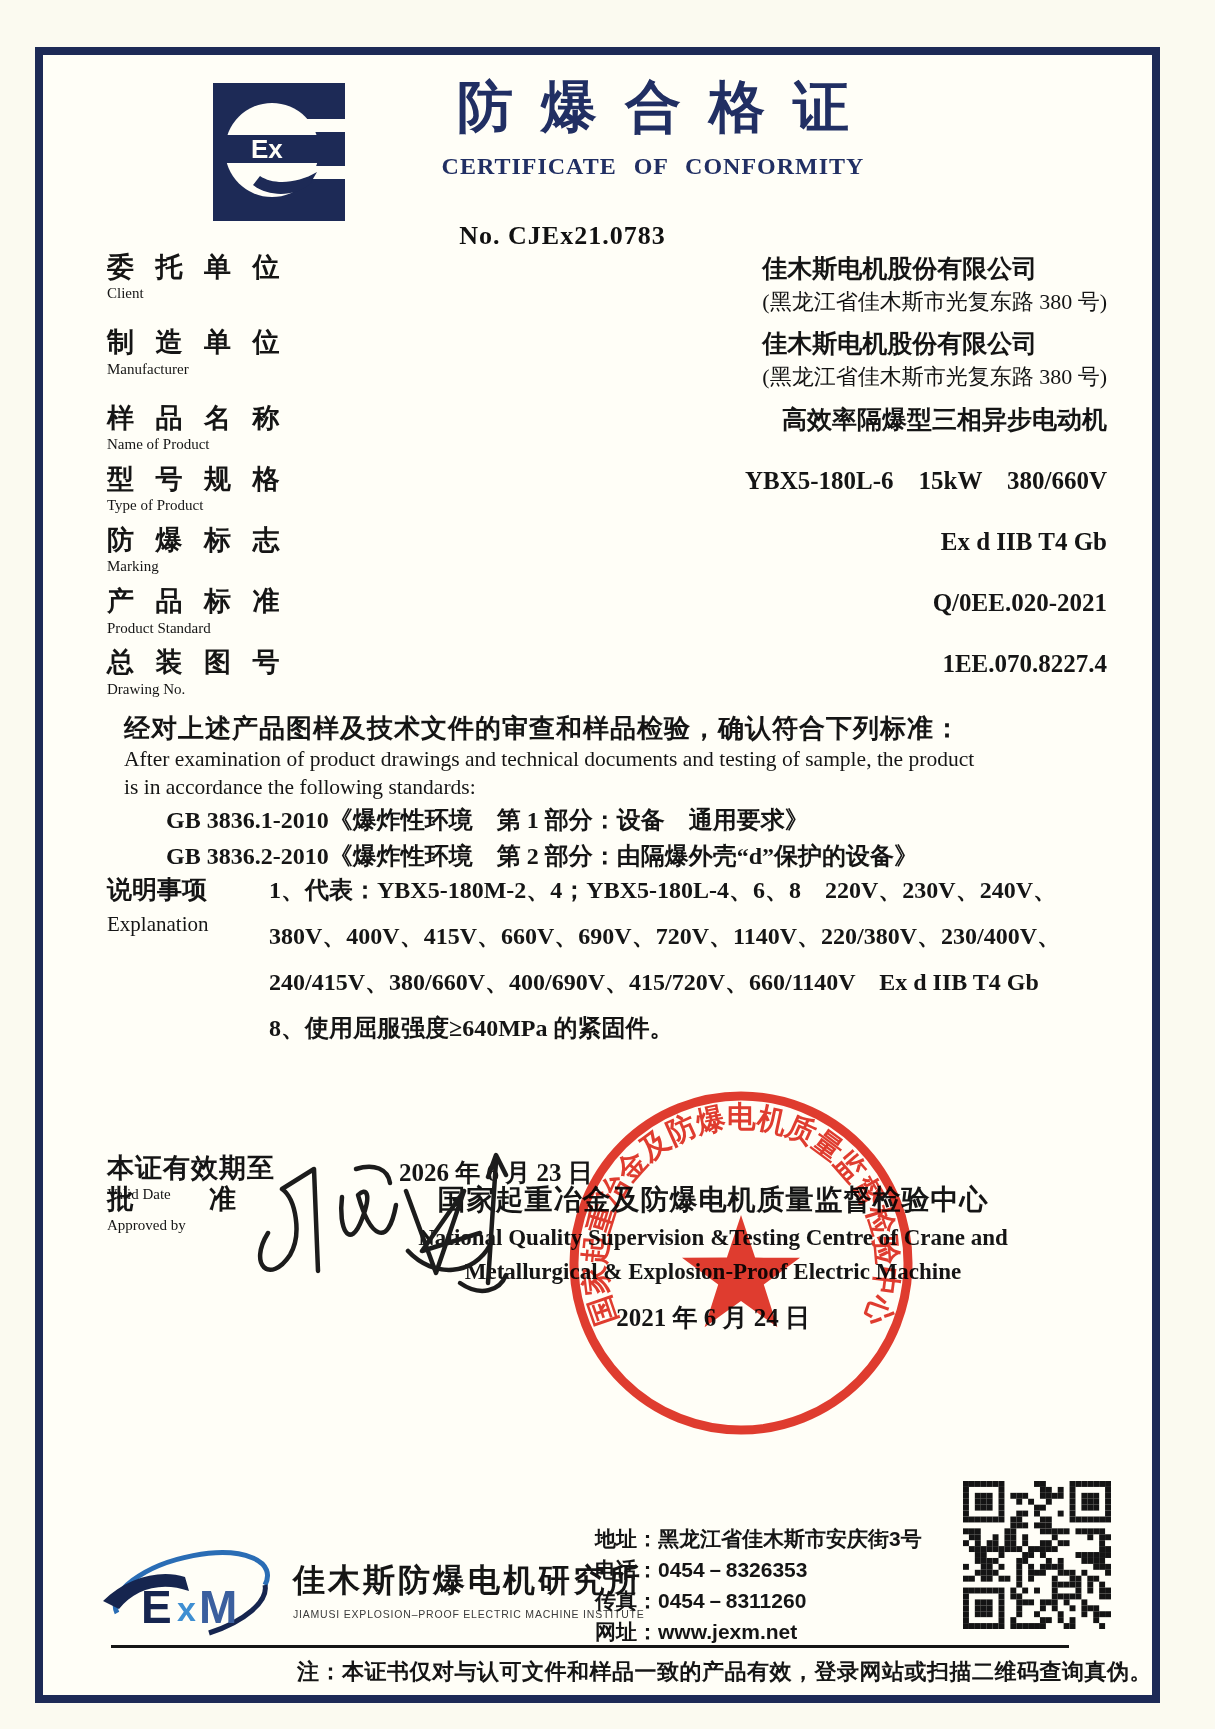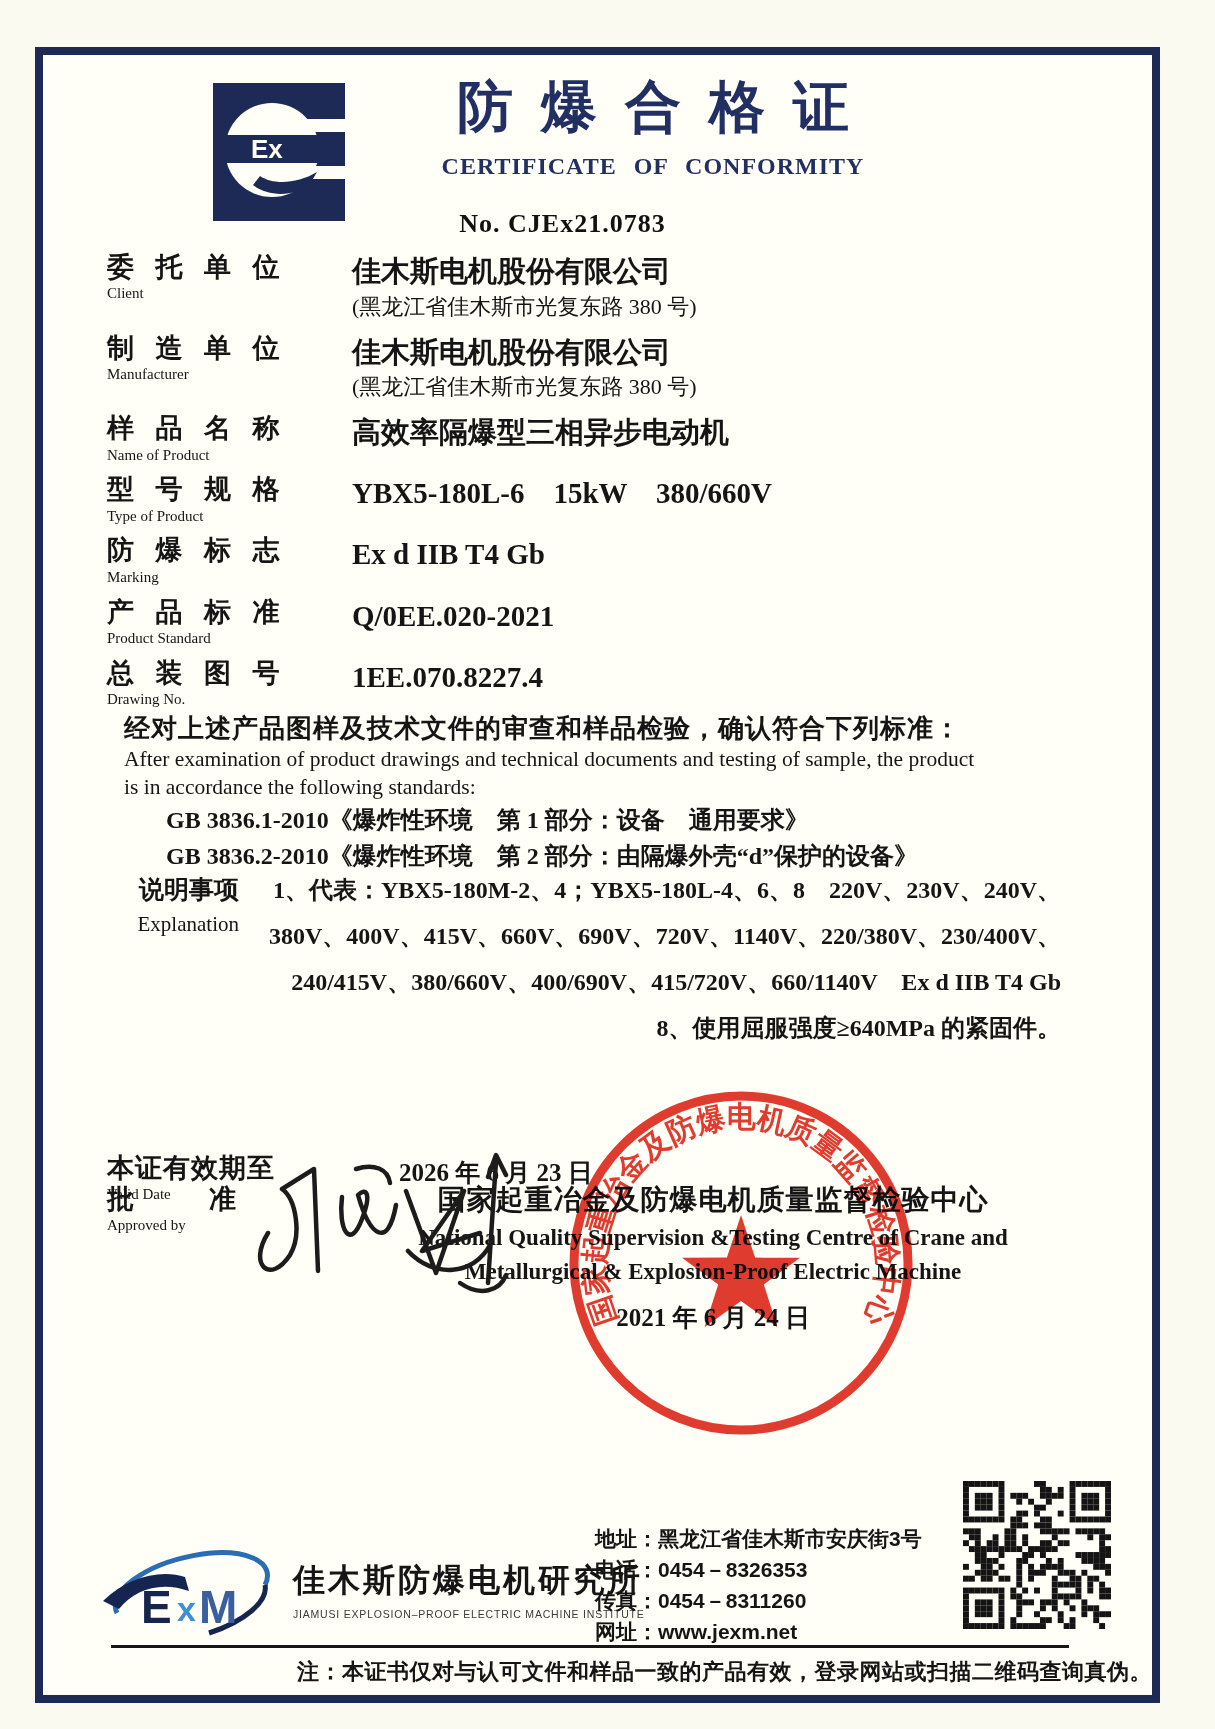--- a/index.html
+++ b/index.html
@@ -11,38 +11,38 @@
   }
   .frame{
     position:absolute;left:35px;top:47px;width:1109px;height:1640px;
     border:8px solid #1d2a56;background:#fffef7;
   }
   
   .ex-logo{position:absolute;left:170px;top:28px;width:132px;height:138px;}
   .titles{position:absolute;left:310px;top:20px;width:600px;text-align:center;}
   .title-cn{font-size:56px;font-weight:bold;color:#212f63;letter-spacing:28px;text-indent:28px;line-height:1.15;}
   .title-en{font-family:"Liberation Serif", serif;font-size:24px;font-weight:bold;color:#212f63;letter-spacing:1px;word-spacing:10px;margin-top:14px;}
-  .cert-no{position:absolute;top:154px;left:0;width:1109px;text-align:center;padding-right:70px;box-sizing:border-box;
+  .cert-no{position:absolute;top:166px;left:0;width:1109px;text-align:center;padding-right:70px;box-sizing:border-box;
     font-family:"Liberation Serif", serif;font-size:26px;font-weight:bold;letter-spacing:1px;color:#111;}
   
   .fields{position:absolute;left:64px;top:196px;width:1000px;}
-  .field{display:flex;margin-bottom:9px;}
+  .field{display:flex;margin-bottom:9px;justify-content:space-between;}
   .f-label{width:245px;flex:none;}
   .f-cn{font-size:27px;font-weight:bold;letter-spacing:7px;line-height:1.2;}
   .f-en{font-family:"Liberation Serif", serif;font-size:15px;line-height:1.25;margin-top:1px;}
   .f-val{padding-top:2px;}
-  .v1{font-family:"Liberation Serif", serif;font-size:29px;font-weight:600;line-height:1.3;}
+  .v1{font-family:"Liberation Serif", serif;font-size:25px;font-weight:600;line-height:1.3;}
   .v2{font-family:"Liberation Serif", serif;font-size:22px;line-height:1.45;}
   
   .statement{position:absolute;left:81px;top:656px;width:1005px;}
   .s-cn{font-size:26px;font-weight:bold;letter-spacing:1px;line-height:1.35;}
   .s-en{font-family:"Liberation Serif", serif;font-size:21.5px;line-height:1.3;}
   .gb{font-family:"Liberation Serif", serif;font-size:24px;font-weight:600;line-height:1.5;margin-left:42px;}
   
-  .explain{position:absolute;left:64px;top:812px;width:1000px;display:flex;text-align:right;}
+  .explain{position:absolute;left:64px;top:812px;width:1000px;display:flex;}
   .e-label{width:132px;flex:none;padding-top:6px;}
   .e-cn{font-size:25px;font-weight:bold;}
   .e-en{font-family:"Liberation Serif", serif;font-size:21px;margin-top:6px;}
   .e-text{font-family:"Liberation Serif", serif;font-size:24px;font-weight:600;line-height:46px;padding-left:30px;}
   
   .valid{position:absolute;left:64px;top:1097px;display:flex;}
   .valid .f-label{width:250px;}
   .valid .f-cn{letter-spacing:1px;}
   .v-date{font-family:"Liberation Serif", serif;font-size:25px;font-weight:600;padding-top:4px;padding-left:42px;}
   .approve{position:absolute;left:64px;top:1128px;}

